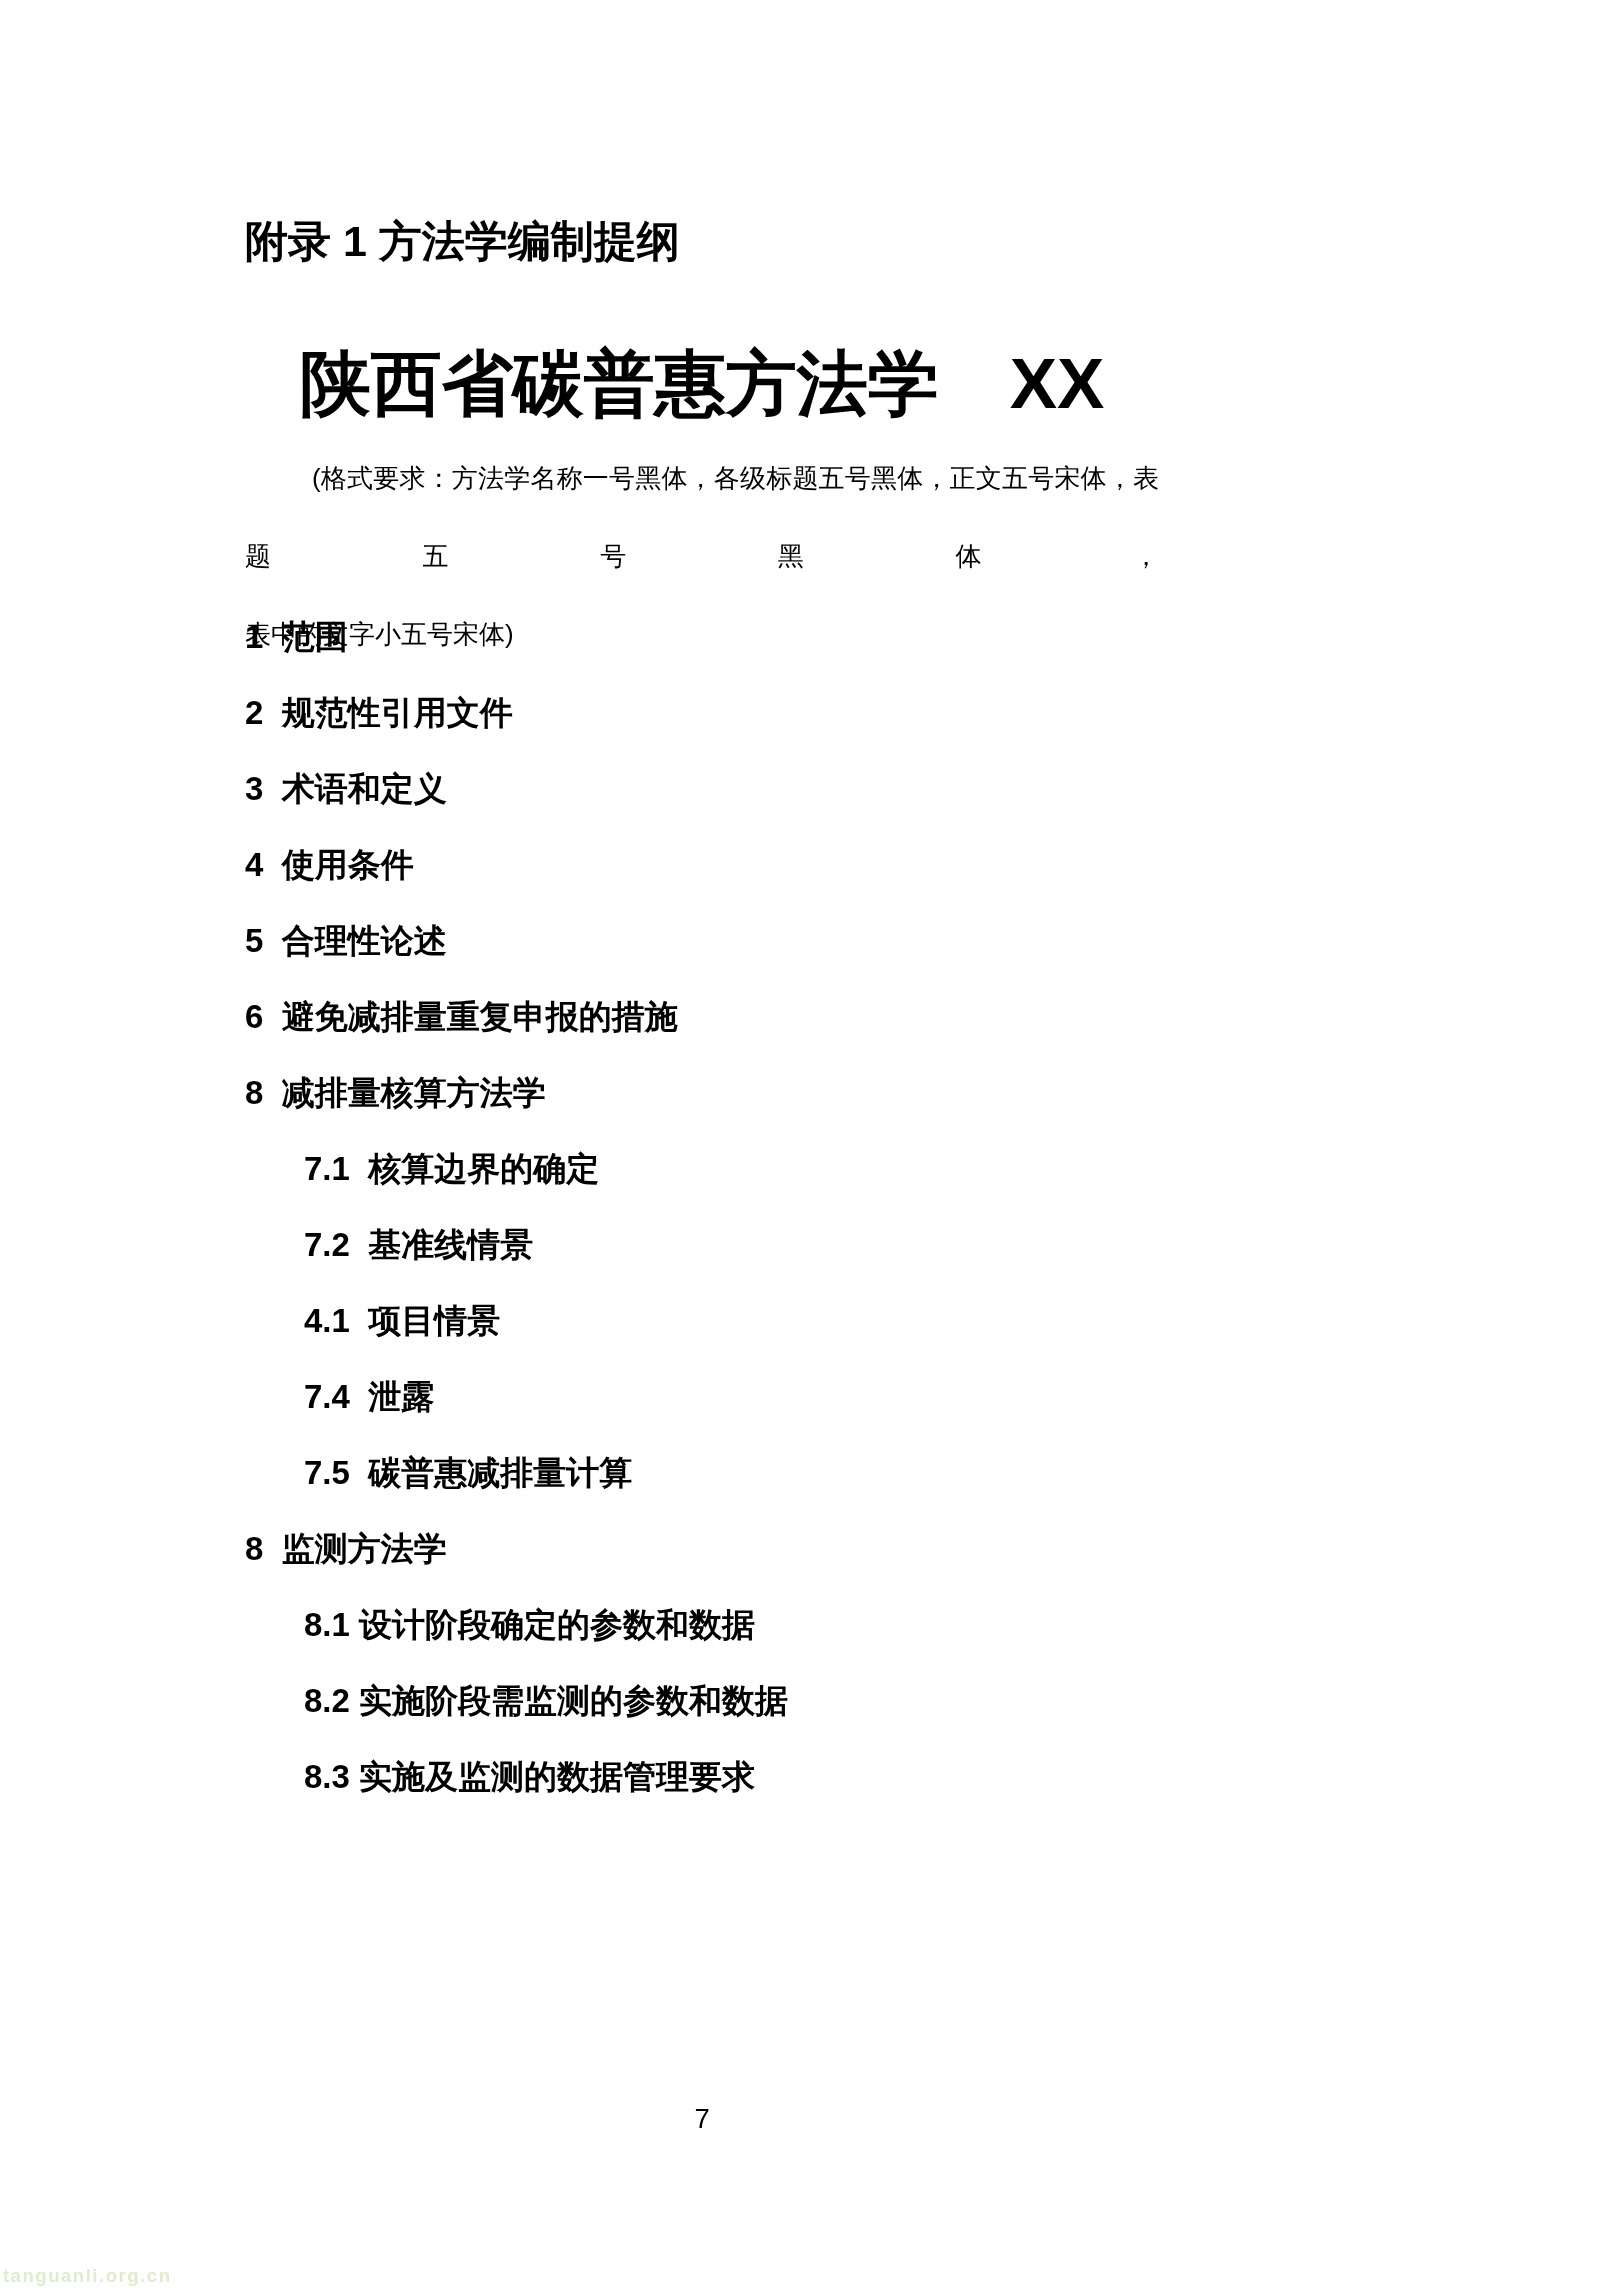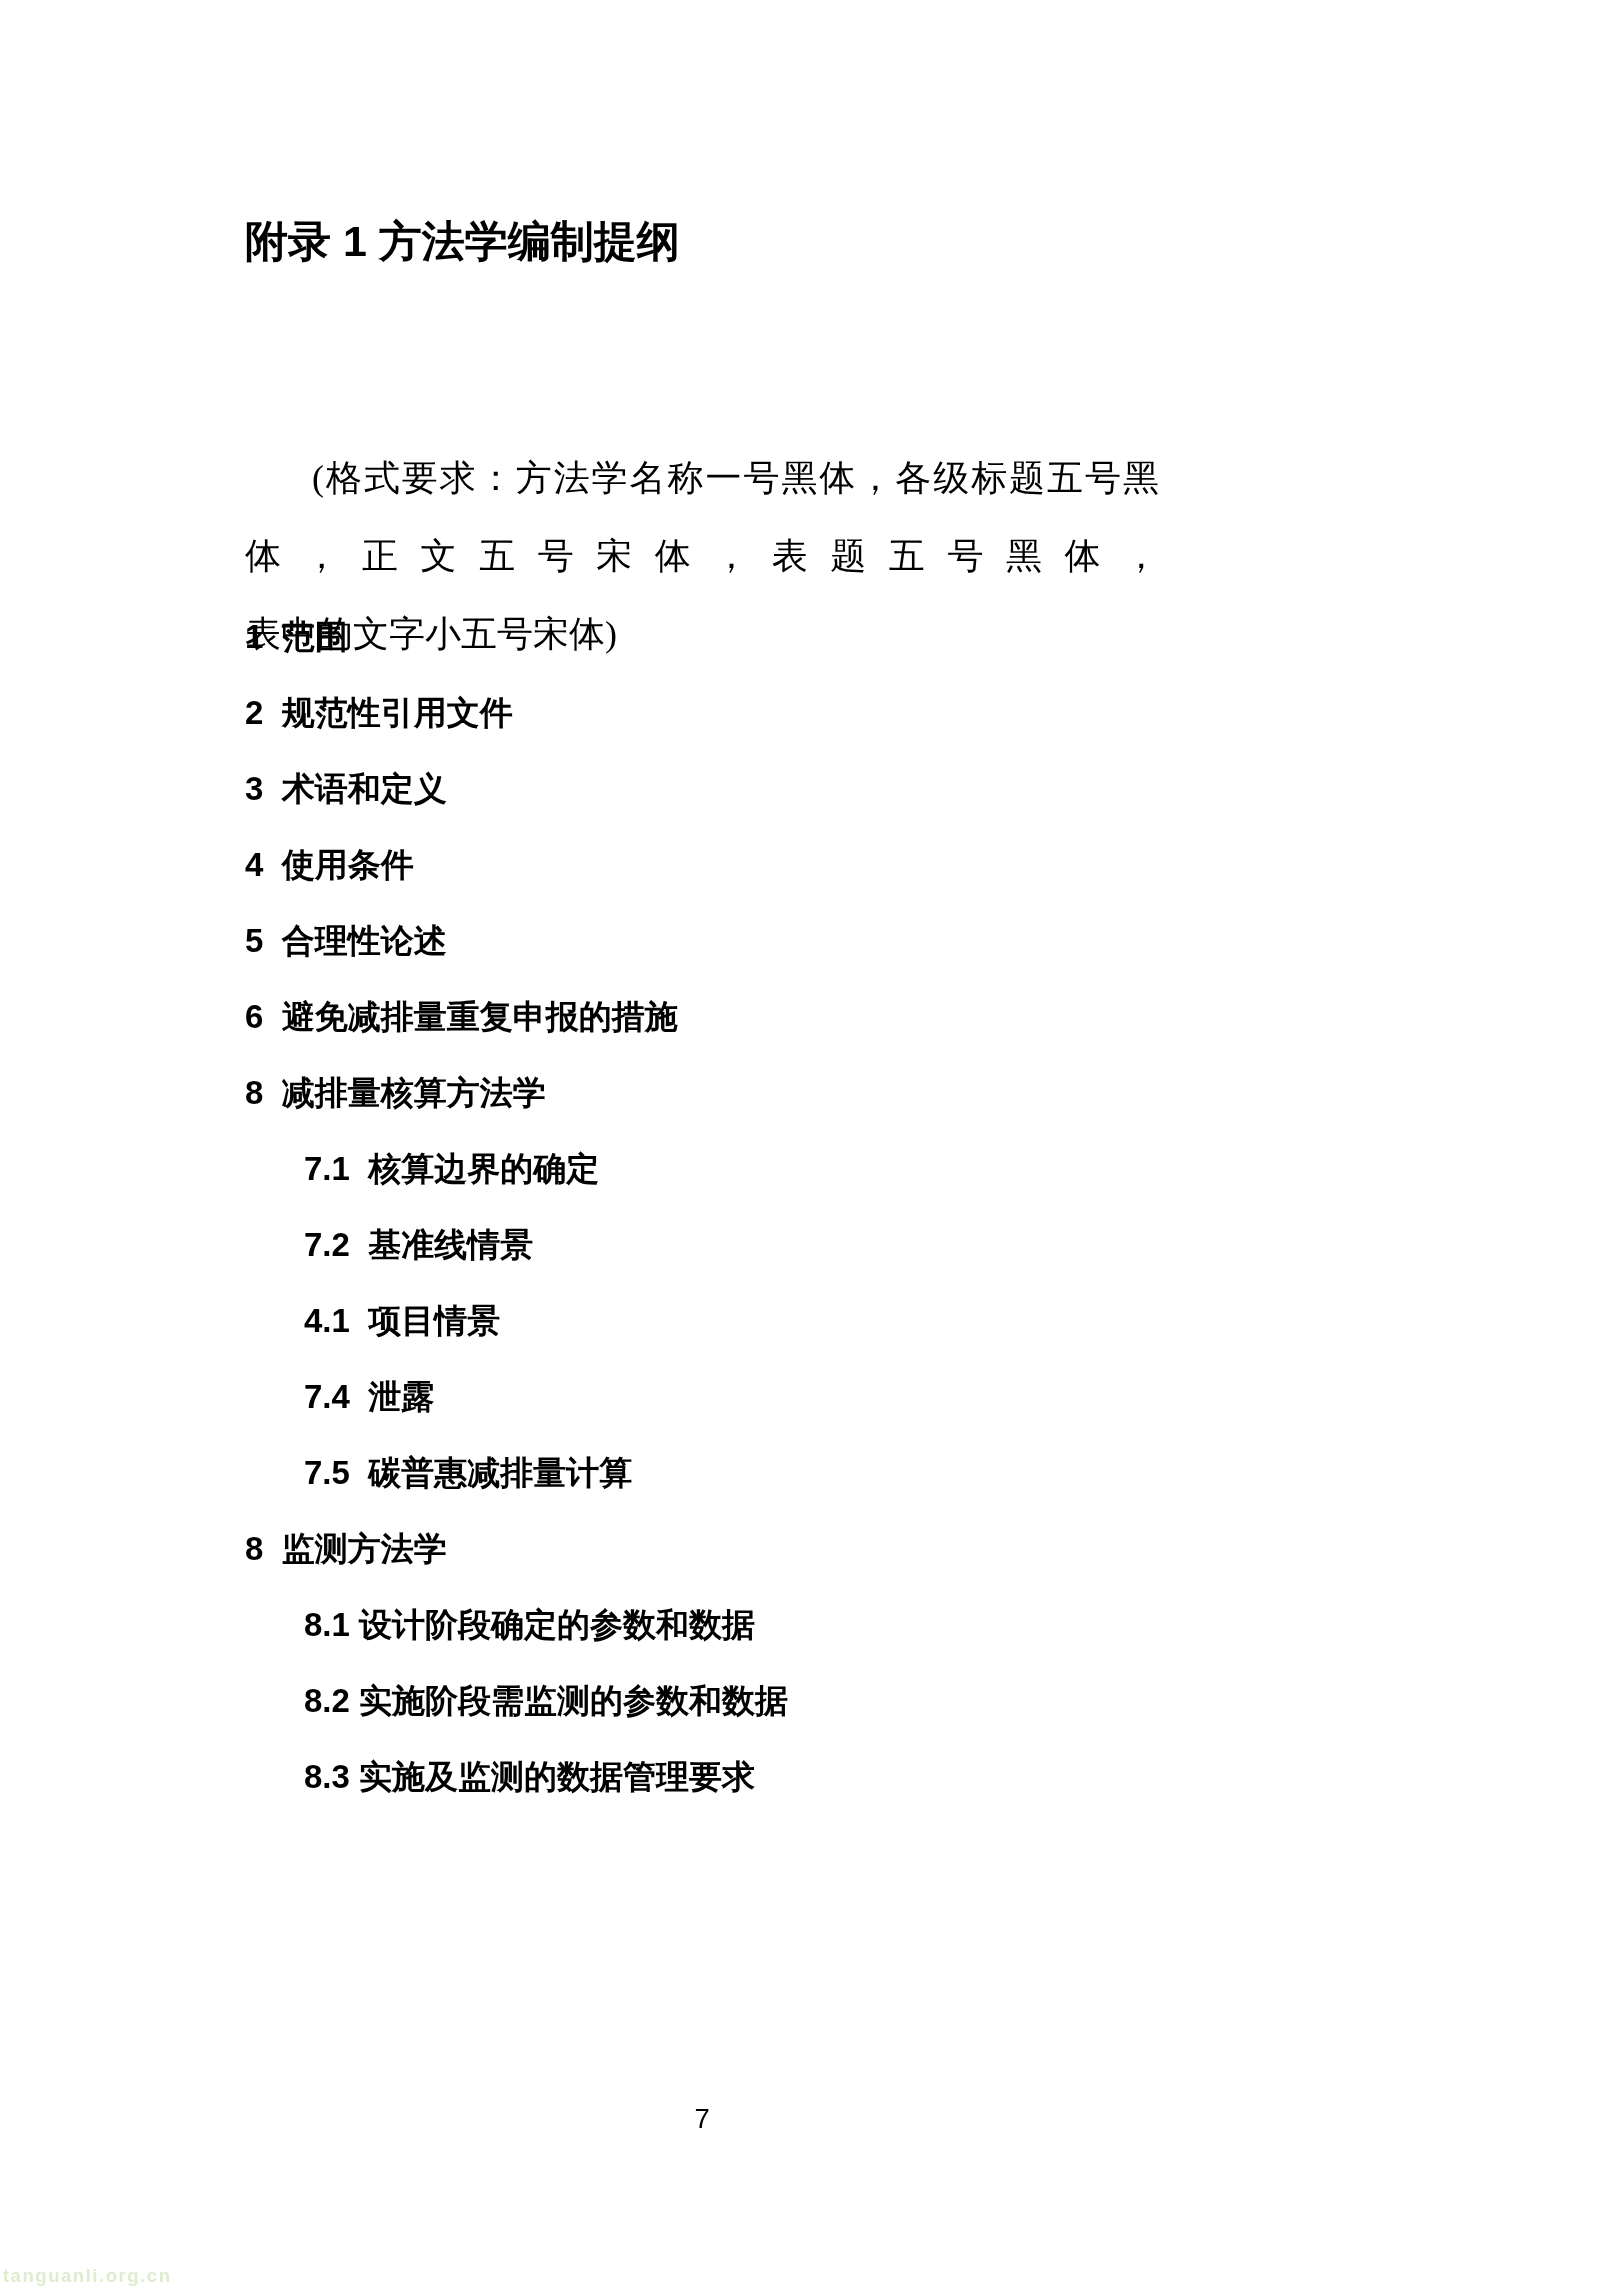--- a/index.html
+++ b/index.html
@@ -35,22 +35,22 @@
     font-weight: bold;
     font-size: 71px;
     line-height: 78px;
     white-space: pre;
   }
   .format-note {
     position: absolute;
     top: 439px;
     left: 245px;
     right: 245px;
-    font-family: Liberation Serif, serif;
-    font-size: 36px;
+    font-family: Liberation Sans, sans-serif;
+    font-size: 26px;
     line-height: 78px;
   }
   .note-line-1 {
     text-indent: 67px;
     text-align: justify;
     text-align-last: justify;
   }
   .note-line-2 {
     text-align: left;
   }
@@ -92,20 +92,21 @@
     letter-spacing: 1.5px;
   }
 </style>
 </head>
 <body>
 
 <div class="page">
 
   <div class="appendix-heading">附录 1 方法学编制提纲</div>
 
+  <div class="doc-title">陕西省碳普惠方法学　XX</div>
 
   <div class="format-note">
     <div class="note-line-1">(格式要求：方法学名称一号黑体，各级标题五号黑体，正文五号宋体，表题五号黑体，</div>
     <div class="note-line-2">表中的文字小五号宋体)</div>
   </div>
 
   <div class="toc">
       <div class="toc-item level-1">1  范围</div>
       <div class="toc-item level-1">2  规范性引用文件</div>
       <div class="toc-item level-1">3  术语和定义</div>

